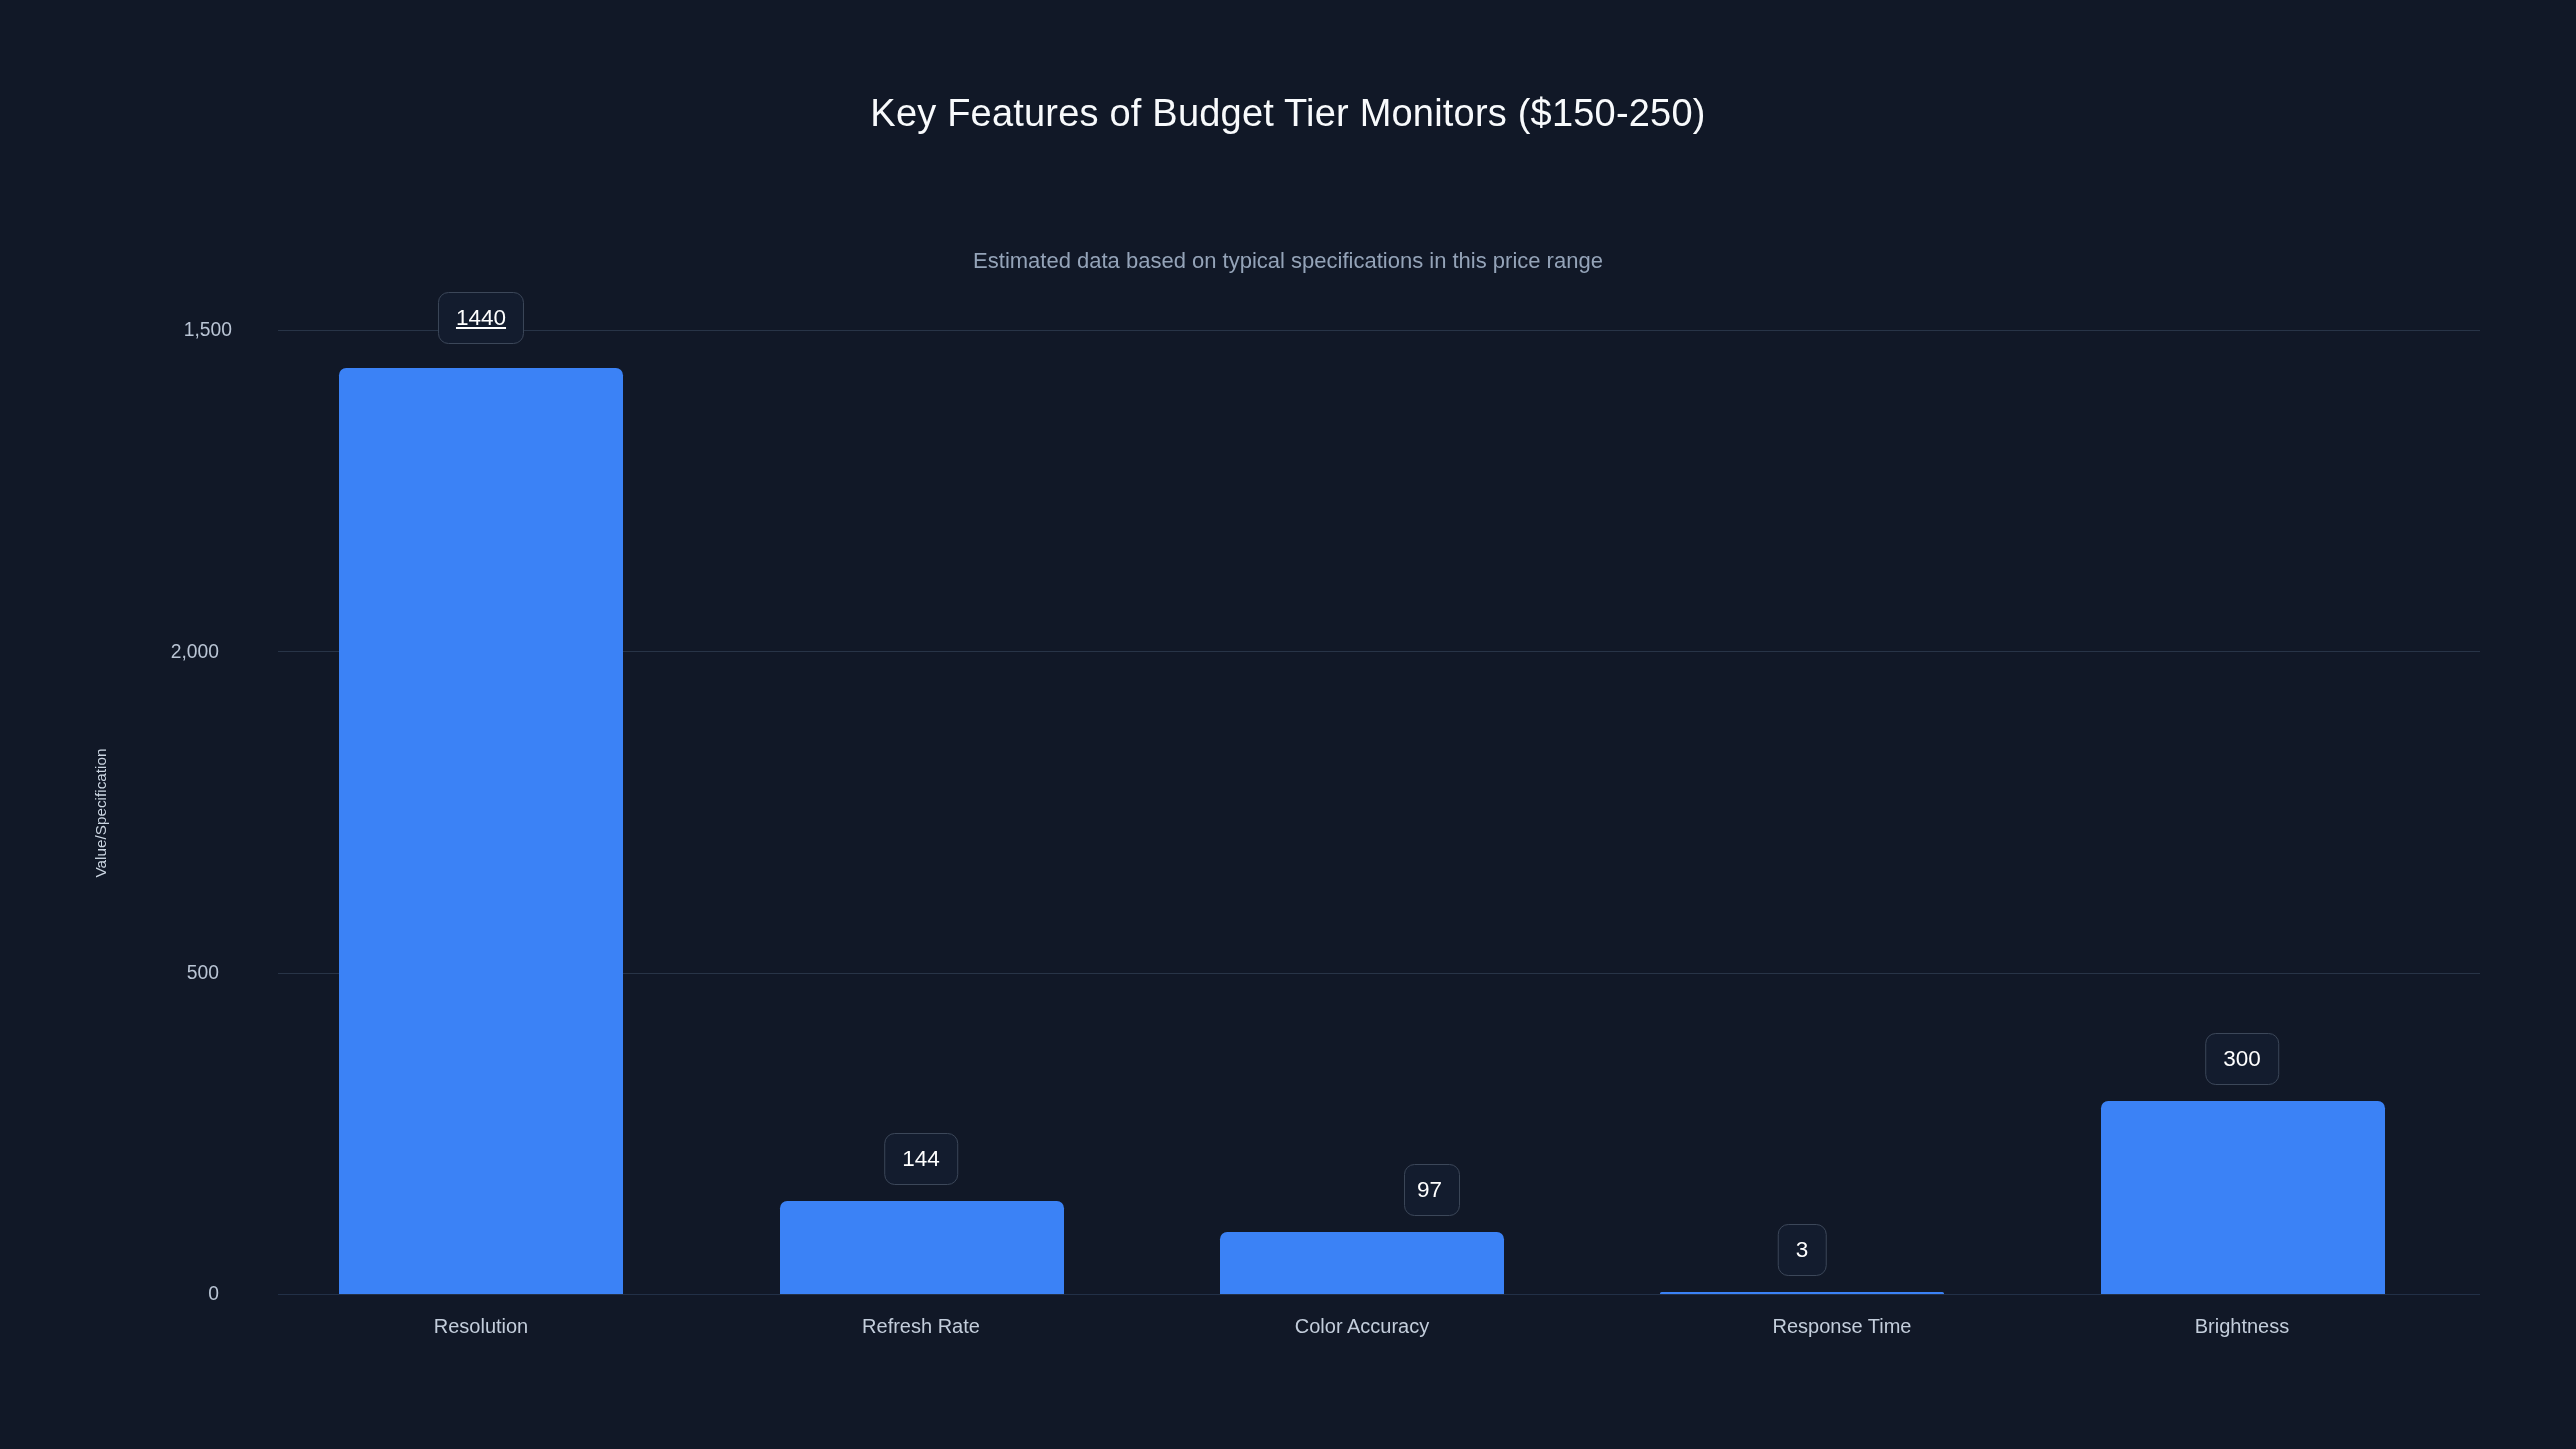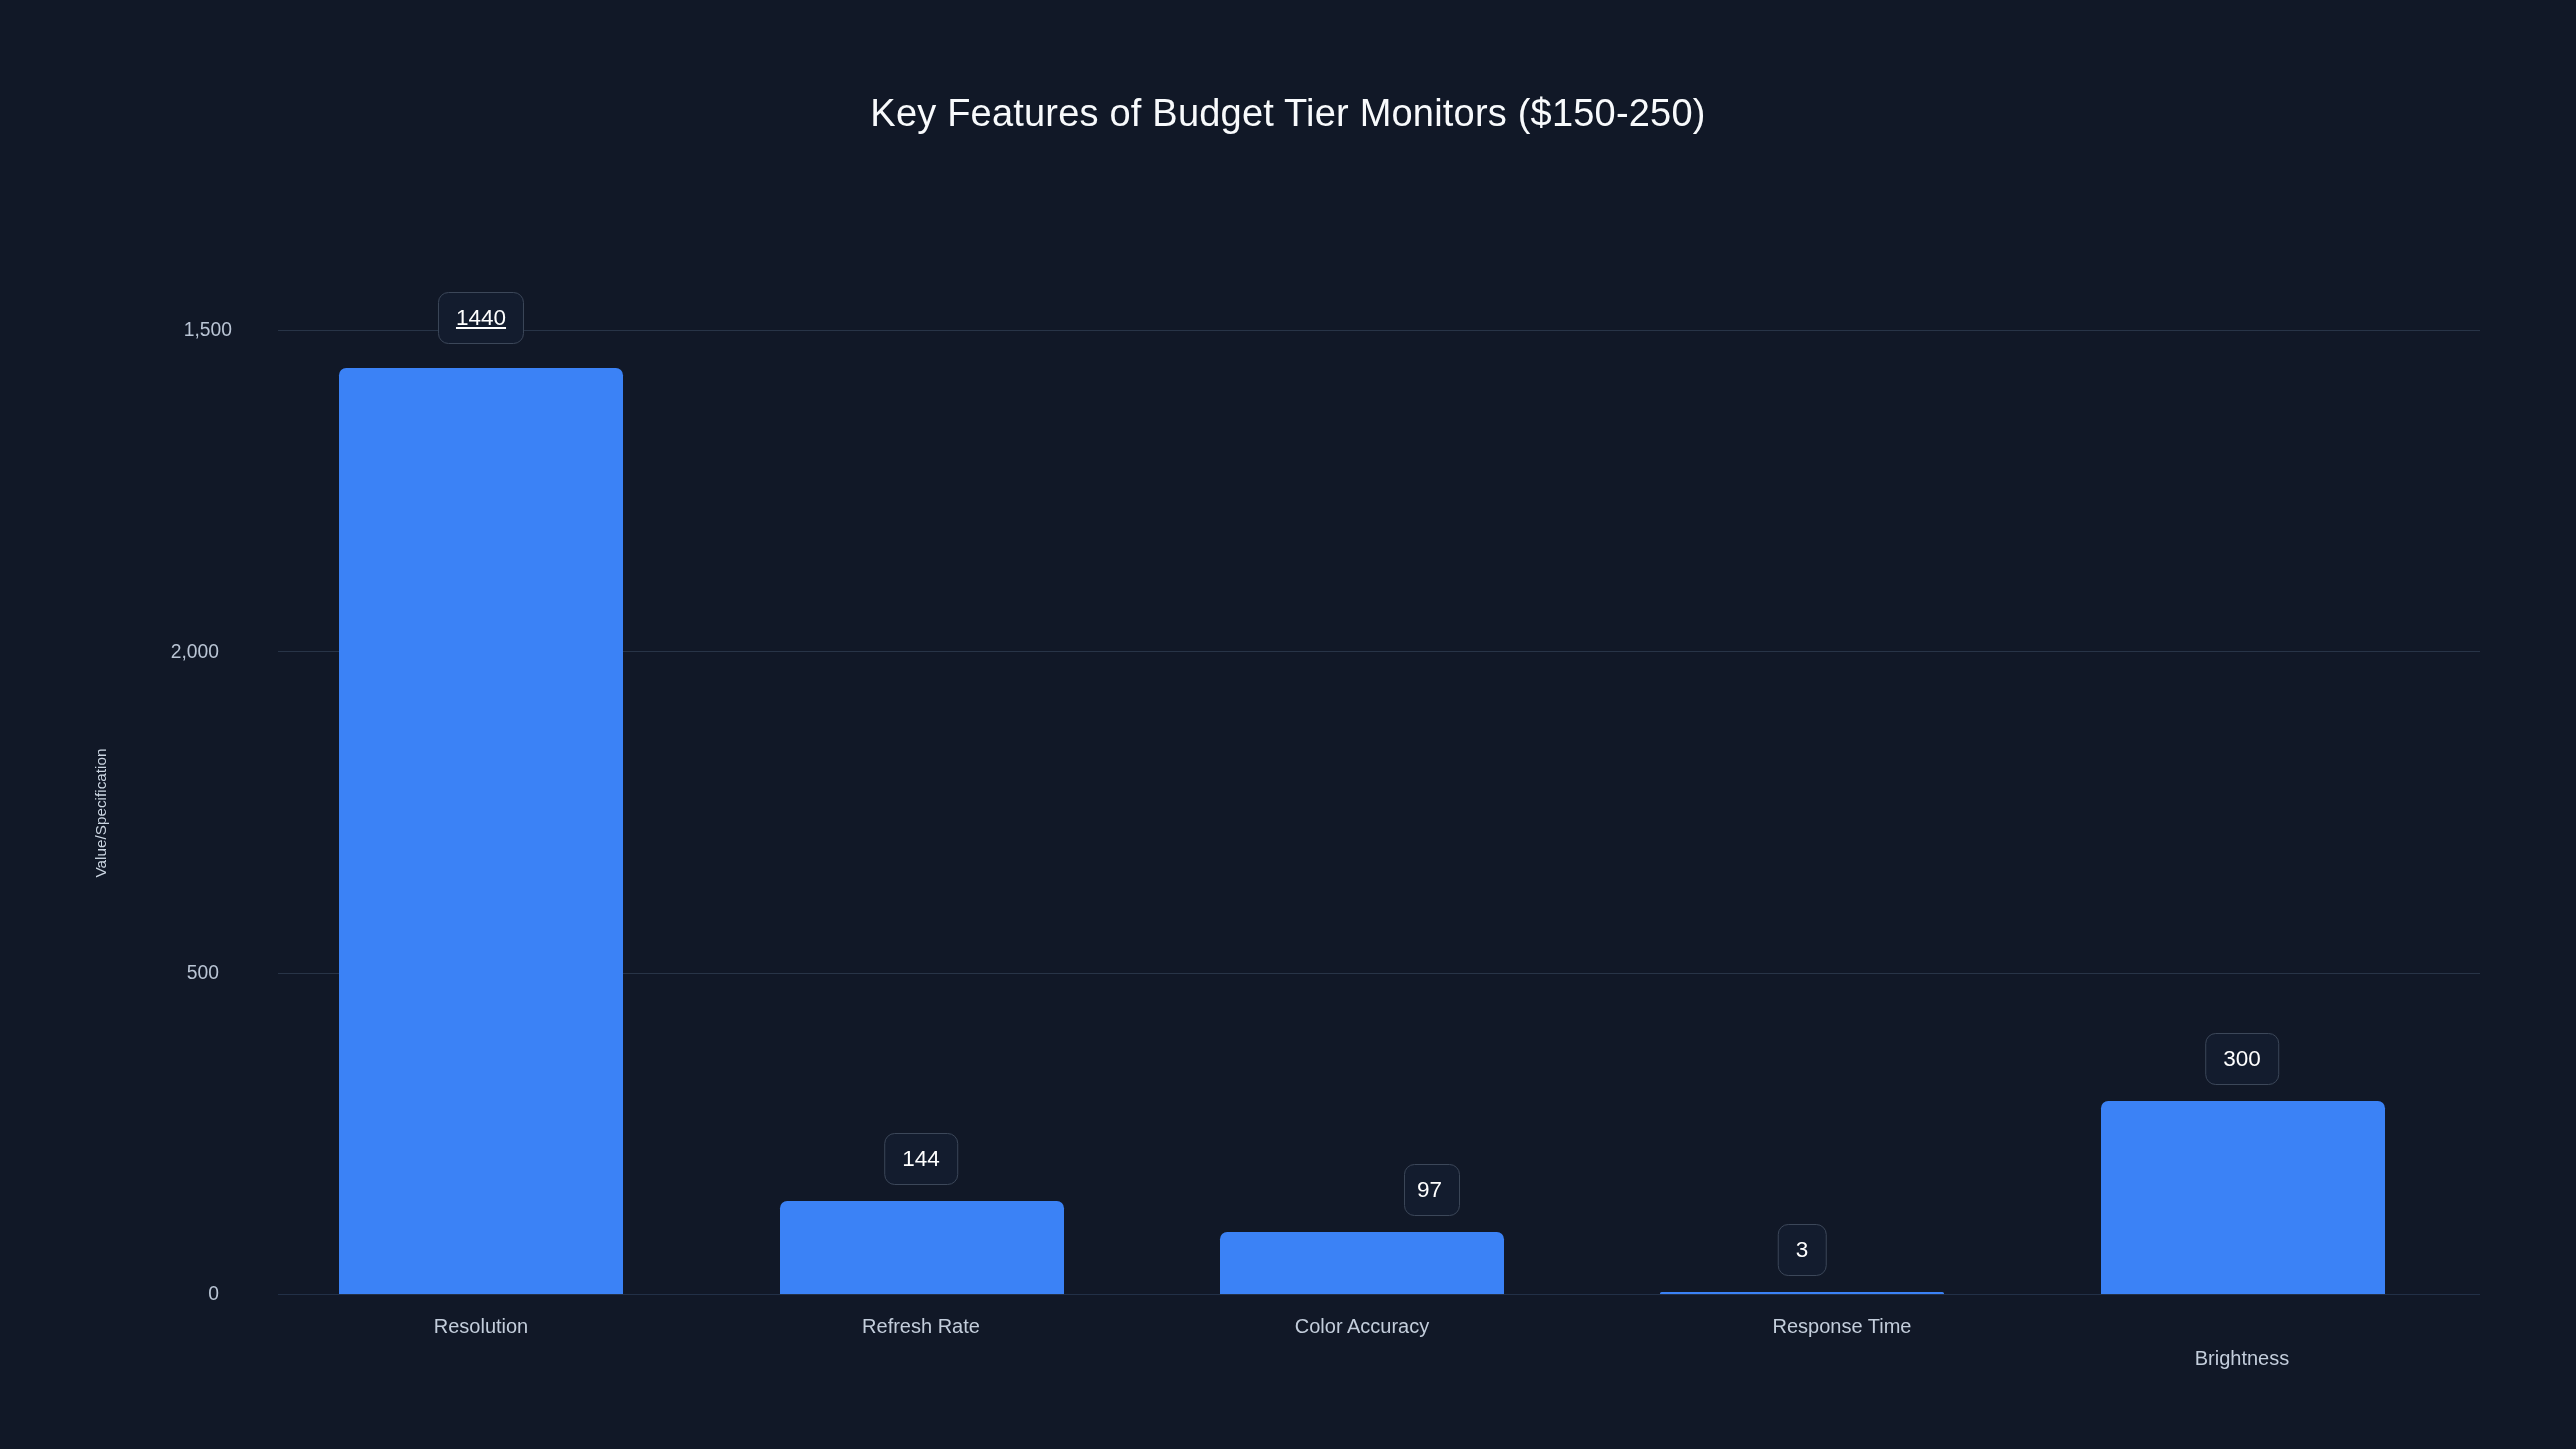--- a/index.html
+++ b/index.html
@@ -141,20 +141,21 @@
     white-space: nowrap;
   }
 </style>
 </head>
 <body>
 
 <div class="chart-root">
 
   <div class="chart-title">Key Features of Budget Tier Monitors ($150-250)</div>
 
+  <div class="chart-subtitle">Estimated data based on typical specifications in this price range</div>
 
   <div class="y-axis-title">Value/Specification</div>
 
   <div class="plot-area" id="grid-layer">
       <div class="gridline baseline" style="top: 964px;"></div>
       <div class="gridline" style="top: 643px;"></div>
       <div class="gridline" style="top: 321px;"></div>
       <div class="gridline" style="top: 0px;"></div>
     </div>
 
@@ -189,17 +190,17 @@
       <div class="value-badge" style="left: 1432px; top: 1164px; padding-left: 12px;">97</div>
       <div class="value-badge" style="left: 1802px; top: 1224px;">3</div>
       <div class="value-badge" style="left: 2242px; top: 1033px;">300</div>
     </div>
 
   <div id="xtick-layer">
       <div class="x-tick" style="left: 481px;">Resolution</div>
       <div class="x-tick" style="left: 921px;">Refresh Rate</div>
       <div class="x-tick" style="left: 1362px;">Color Accuracy</div>
       <div class="x-tick" style="left: 1802px; margin-left: 40px;">Response Time</div>
-      <div class="x-tick" style="left: 2242px; margin-top: 32px;">Brightness</div>
+      <div class="x-tick" style="left: 2242px;">Brightness</div>
     </div>
 
 </div>
 
 
 </body></html>

